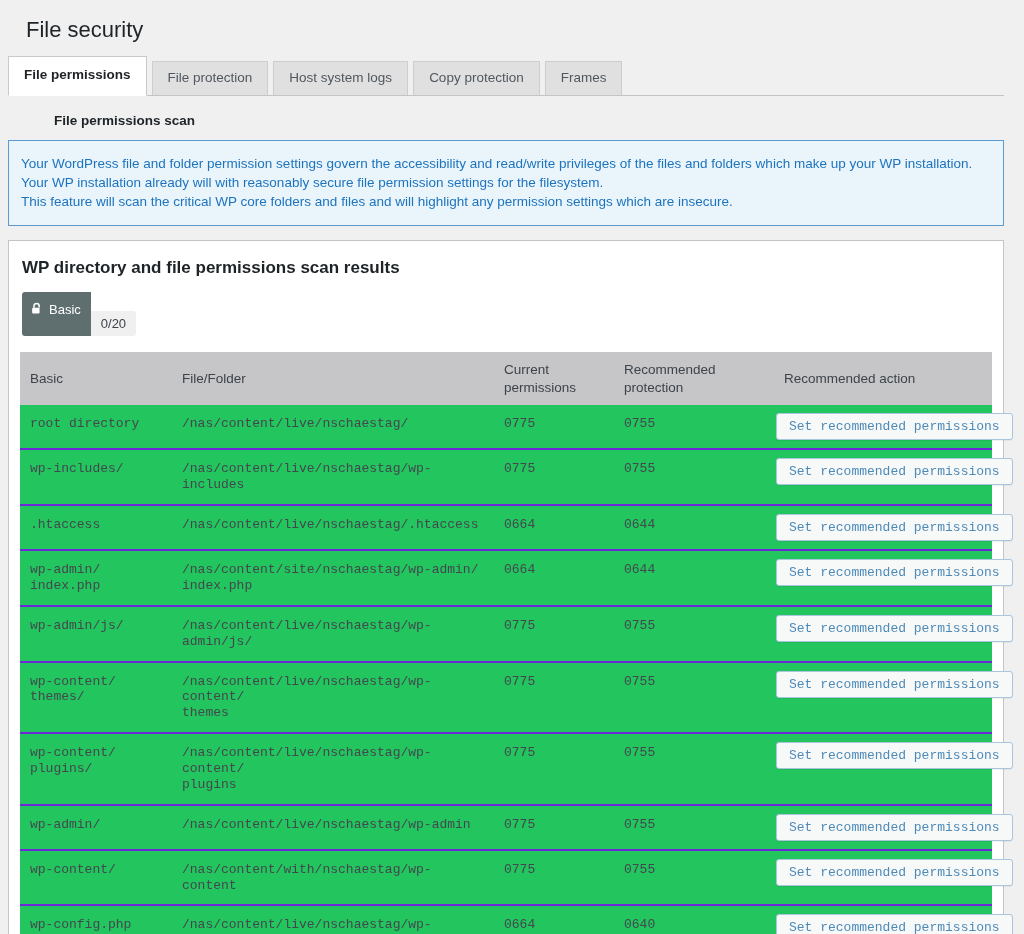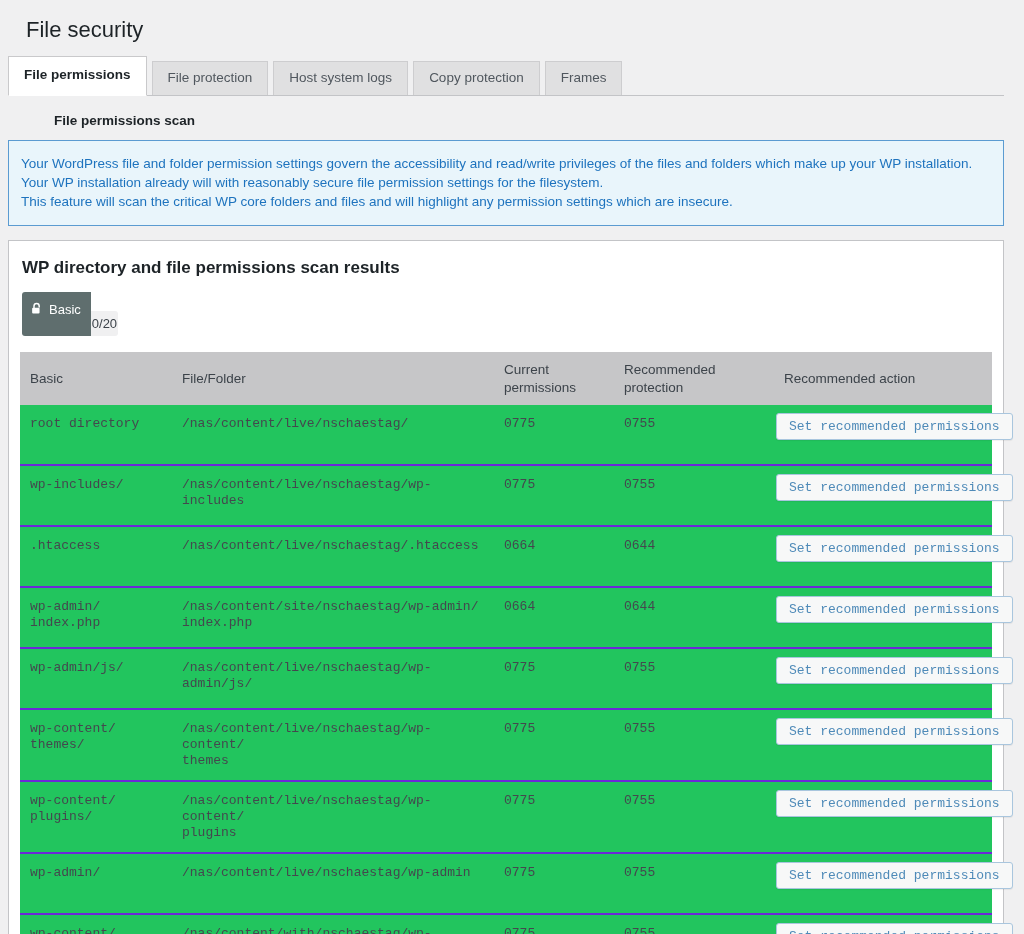--- a/index.html
+++ b/index.html
@@ -77,21 +77,21 @@
   }
   .badge { display: inline-flex; margin: 0 0 16px 2px; font-size: 13px; }
   .badge-left {
     background: #5f6e6e; color: #fff;
     display: inline-flex; align-items: flex-start; gap: 6px;
     padding: 10px 10px 5px 8px;
     border-radius: 3px 0 0 3px;
   }
   .badge-right {
     background: #f0f0f1; color: #3c434a;
-    padding: 5px 1px;
+    padding: 5px 10px;
     border-radius: 0 3px 3px 0;
     display: inline-flex; align-items: center; margin-top: 19px;
   }
 
   
   table.perm-table {
     width: 100%;
     border-collapse: collapse;
     table-layout: fixed;
     font-size: 13.5px;
@@ -112,21 +112,21 @@
     border-bottom: 2px solid #6d28d9;
     line-height: 1.22;
   }
   .mono {
     font-family: "Liberation Mono", monospace;
     font-size: 13px;
     color: #44484e;
     white-space: pre-line;
     word-break: break-word;
   }
-  .perm-table tbody td.action-cell { padding: 8px 4px 24px 2px; }
+  .perm-table tbody td.action-cell { padding: 8px 4px 8px 2px; }
   .set-btn {
     font-family: "Liberation Mono", monospace;
     font-size: 13px;
     color: #4e8ab8;
     background: #f7f8f8;
     border: 1px solid #a9c6de;
     border-radius: 3px;
     padding: 5px 12px;
     cursor: pointer;
     box-shadow: 0 1px 1px rgba(0,0,0,0.06);

